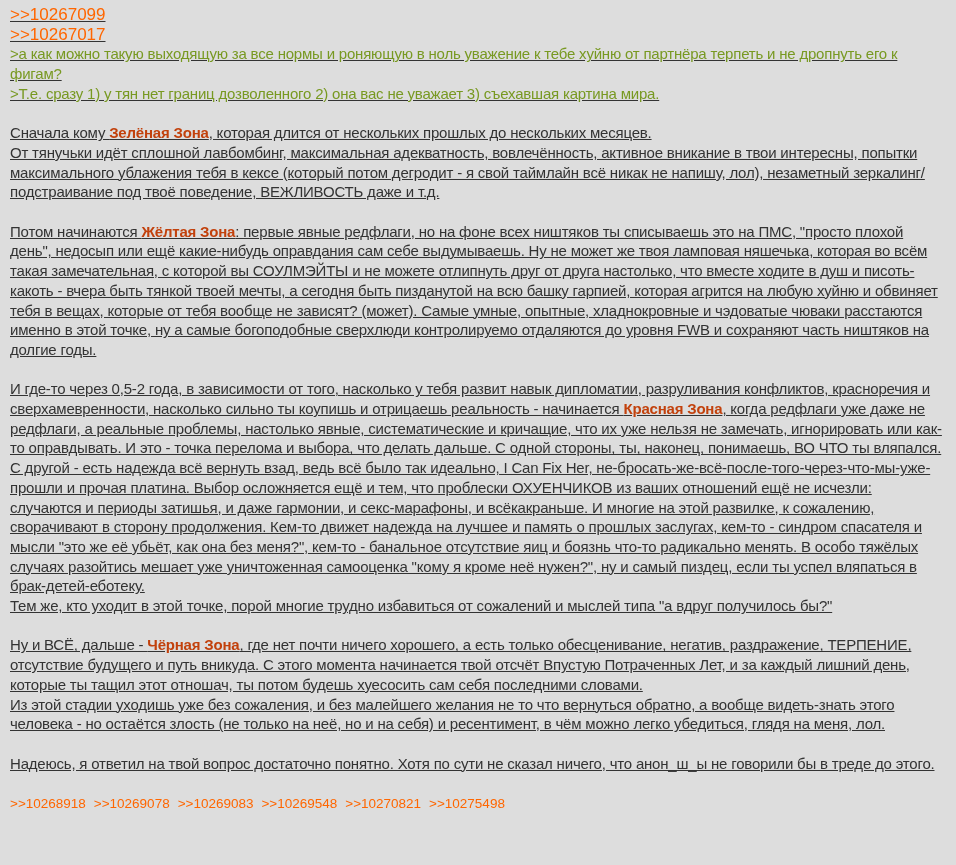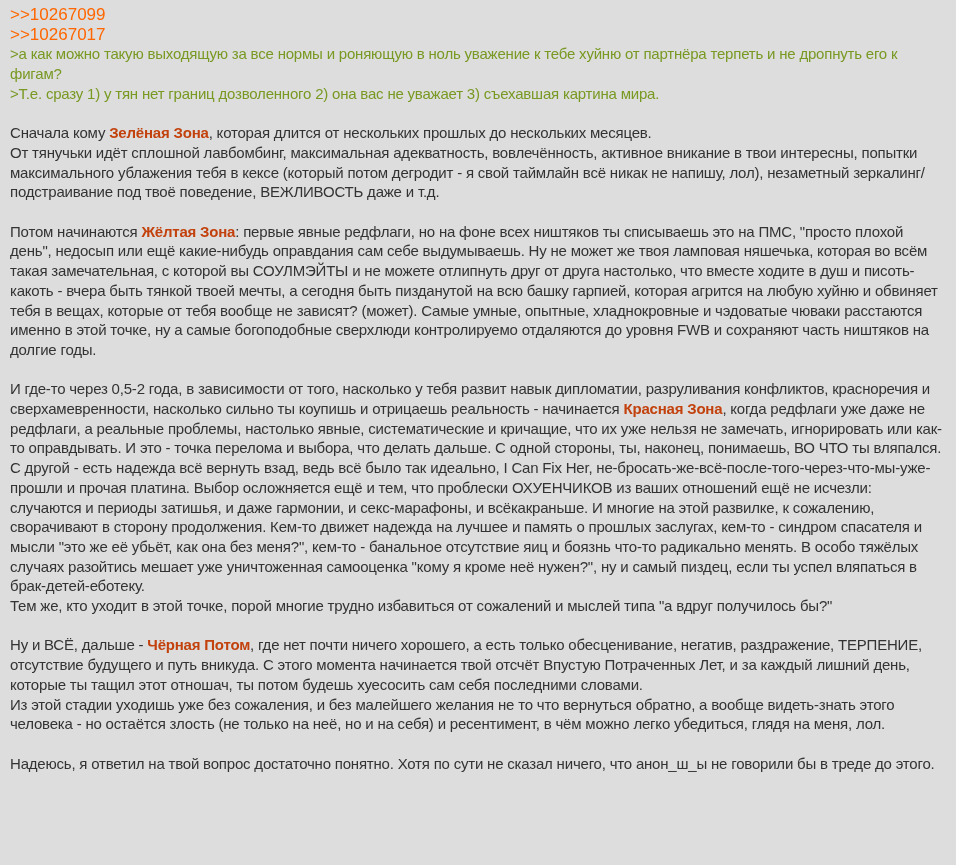--- a/index.html
+++ b/index.html
@@ -14,20 +14,21 @@
     padding: 5px 10px 6px 10px;
     font-family: "Liberation Sans", sans-serif;
     font-size: 15px;
     line-height: 19.7px;
     letter-spacing: -0.2px;
     color: #333333;
     word-wrap: break-word;
   }
   .para {
     margin: 0 0 19.7px 0;
+    text-decoration: underline;
   }
   .para:last-child { margin-bottom: 0; }
   .greentext {
     color: #789922;
   }
   .zone-title {
     font-weight: bold;
     color: #c2410c;
   }
   a.ref-link {
@@ -67,22 +68,30 @@
   <div class="para">
     <span>Потом начинаются </span><span class="zone-title">Жёлтая Зона</span><span>: первые явные редфлаги, но на фоне всех ништяков ты списываешь это на ПМС, "просто плохой день", недосып или ещё какие-нибудь оправдания сам себе выдумываешь. Ну не может же твоя ламповая няшечька, которая во всём такая замечательная, с которой вы СОУЛМЭЙТЫ и не можете отлипнуть друг от друга настолько, что вместе ходите в душ и писоть-какоть - вчера быть тянкой твоей мечты, а сегодня быть пизданутой на всю башку гарпией, которая агрится на любую хуйню и обвиняет тебя в вещах, которые от тебя вообще не зависят? (может). Самые умные, опытные, хладнокровные и чэдоватые чюваки расстаются именно в этой точке, ну а самые богоподобные сверхлюди контролируемо отдаляются до уровня FWB и сохраняют часть ништяков на долгие годы.</span>
   </div>
 
   <div class="para">
     <span>И где-то через 0,5-2 года, в зависимости от того, насколько у тебя развит навык дипломатии, разруливания конфликтов, красноречия и сверхамевренности, насколько сильно ты коупишь и отрицаешь реальность - начинается </span><span class="zone-title">Красная Зона</span><span>, когда редфлаги уже даже не редфлаги, а реальные проблемы, настолько явные, систематические и кричащие, что их уже нельзя не замечать, игнорировать или как-то оправдывать. И это - точка перелома и выбора, что делать дальше. С одной стороны, ты, наконец, понимаешь, ВО ЧТО ты вляпался. С другой - есть надежда всё вернуть взад, ведь всё было так идеально, I Can Fix Her, не-бросать-же-всё-после-того-через-что-мы-уже-прошли и прочая платина. Выбор осложняется ещё и тем, что проблески ОХУЕНЧИКОВ из ваших отношений ещё не исчезли: случаются и периоды затишья, и даже гармонии, и секс-марафоны, и всёкакраньше. И многие на этой развилке, к сожалению, сворачивают в сторону продолжения. Кем-то движет надежда на лучшее и память о прошлых заслугах, кем-то - синдром спасателя и мысли "это же её убьёт, как она без меня?", кем-то - банальное отсутствие яиц и боязнь что-то радикально менять. В особо тяжёлых случаях разойтись мешает уже уничтоженная самооценка "кому я кроме неё нужен?", ну и самый пиздец, если ты успел вляпаться в брак-детей-еботеку.</span><br>
     <span>Тем же, кто уходит в этой точке, порой многие трудно избавиться от сожалений и мыслей типа "а вдруг получилось бы?"</span>
   </div>
 
   <div class="para">
-    <span>Ну и ВСЁ, дальше - </span><span class="zone-title">Чёрная Потом</span><span>, где нет почти ничего хорошего, а есть только обесценивание, негатив, раздражение, ТЕРПЕНИЕ, отсутствие будущего и путь вникуда. С этого момента начинается твой отсчёт Впустую Потраченных Лет, и за каждый лишний день, которые ты тащил этот отношач, ты потом будешь хуесосить сам себя последними словами.</span><br>
+    <span>Ну и ВСЁ, дальше - </span><span class="zone-title">Чёрная Зона</span><span>, где нет почти ничего хорошего, а есть только обесценивание, негатив, раздражение, ТЕРПЕНИЕ, отсутствие будущего и путь вникуда. С этого момента начинается твой отсчёт Впустую Потраченных Лет, и за каждый лишний день, которые ты тащил этот отношач, ты потом будешь хуесосить сам себя последними словами.</span><br>
     <span>Из этой стадии уходишь уже без сожаления, и без малейшего желания не то что вернуться обратно, а вообще видеть-знать этого человека - но остаётся злость (не только на неё, но и на себя) и ресентимент, в чём можно легко убедиться, глядя на меня, лол.</span>
   </div>
 
   <div class="para">
     <span>Надеюсь, я ответил на твой вопрос достаточно понятно. Хотя по сути не сказал ничего, что анон_ш_ы не говорили бы в треде до этого.</span>
   </div>
 
+  <div class="replies-row">
+    <a class="ref-link">&gt;&gt;10268918</a>
+    <a class="ref-link">&gt;&gt;10269078</a>
+    <a class="ref-link">&gt;&gt;10269083</a>
+    <a class="ref-link">&gt;&gt;10269548</a>
+    <a class="ref-link">&gt;&gt;10270821</a>
+    <a class="ref-link">&gt;&gt;10275498</a>
+  </div>
 
 </div>
 
 </body></html>

